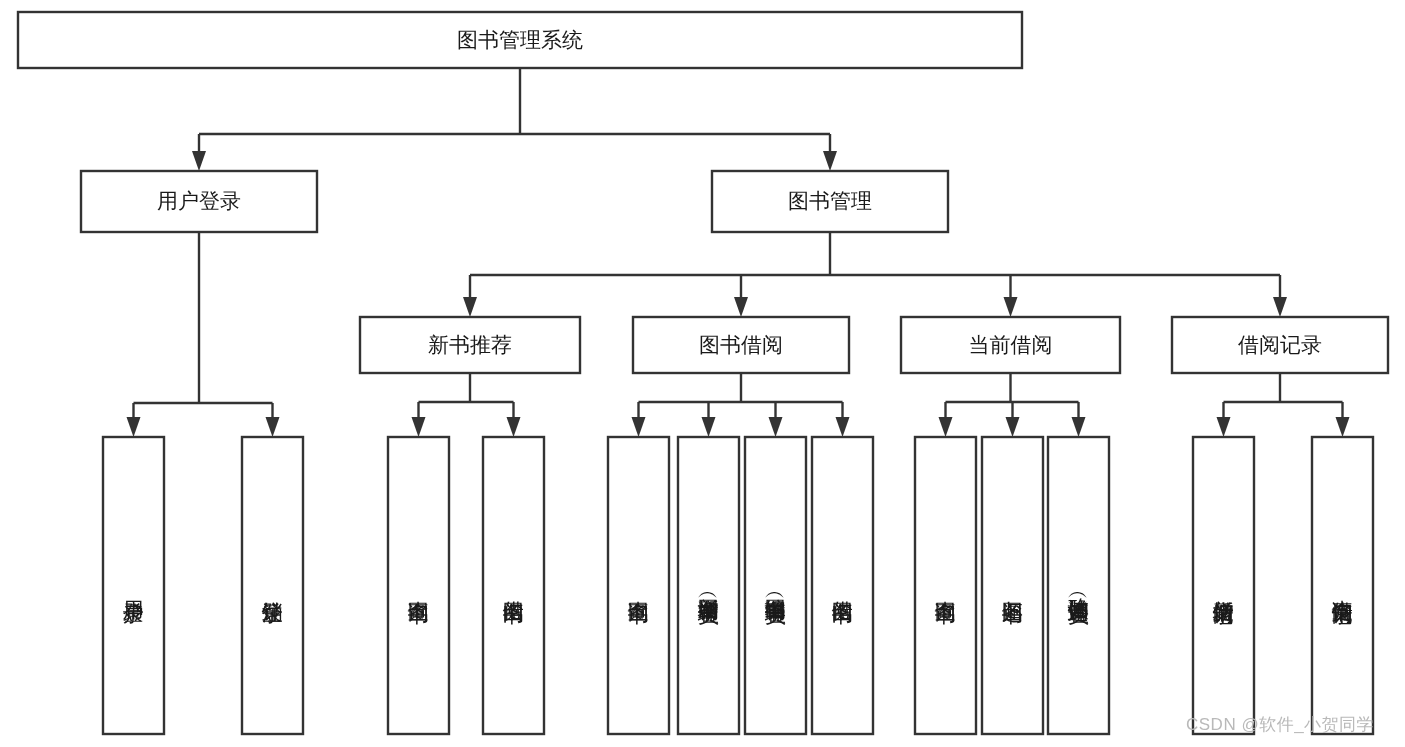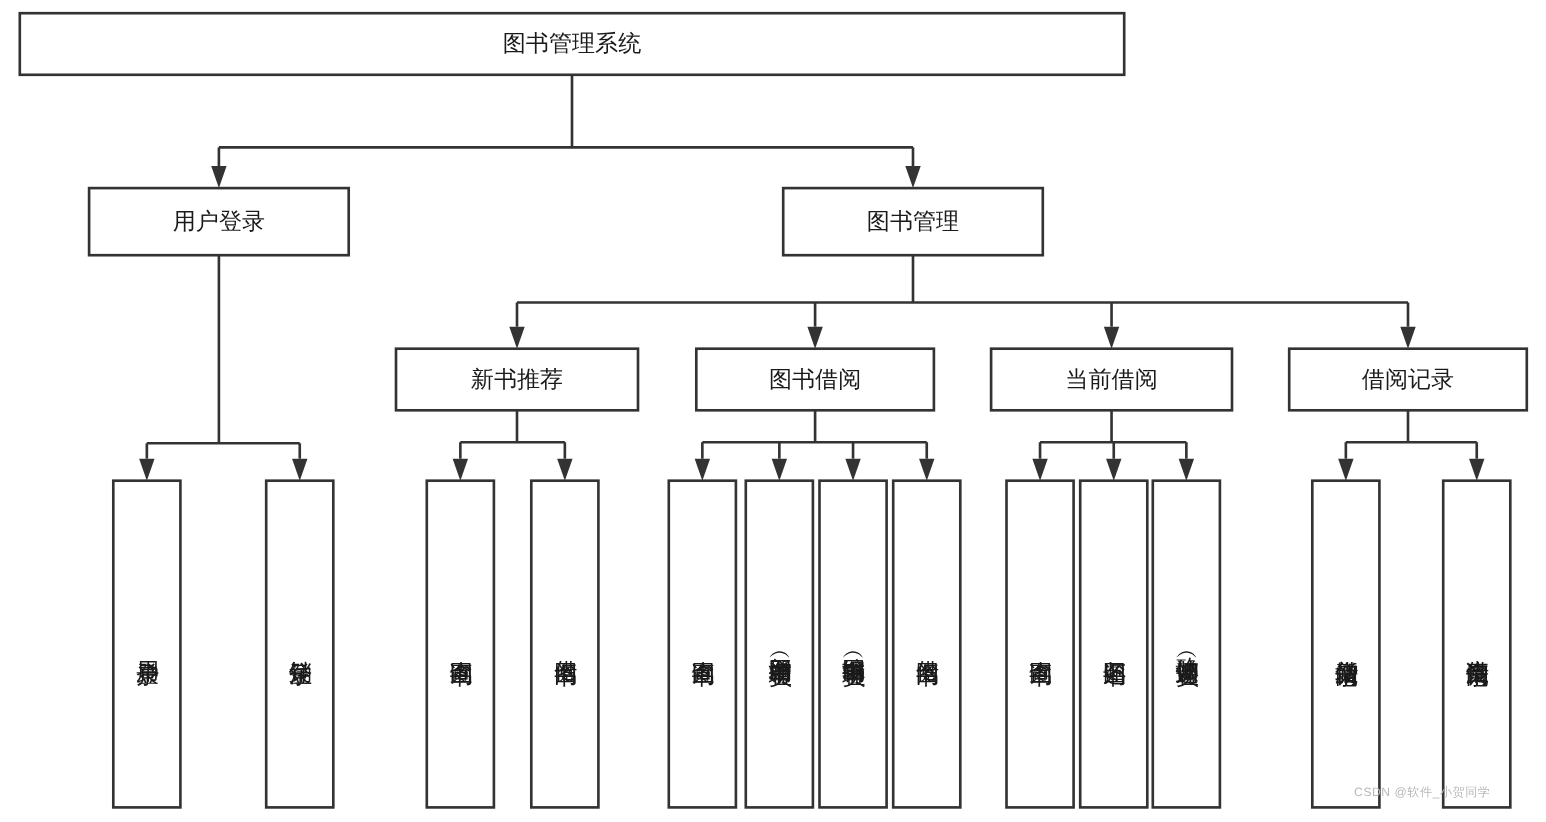--- a/index.html
+++ b/index.html
@@ -61,25 +61,24 @@
     display: flex;
     align-items: center;
     justify-content: center;
     text-align: center;
     white-space: nowrap;
     pointer-events: none;
   }
   .watermark {
     position: absolute;
     font-family: "Liberation Sans", "DejaVu Sans", sans-serif;
-    font-size: 11px;
+    font-size: 17px;
     color: #b9b9b9;
     white-space: nowrap;
     letter-spacing: 0.5px;
-    margin-left: 45px;
   }
 </style>
 </head>
 <body>
 
 <div id="diagram-root">
 
   <svg id="tree-svg" viewBox="0 0 1405 747">
     <g id="connectors-layer">
         <line x1="520" y1="68" x2="520" y2="134" class="connector"></line>

